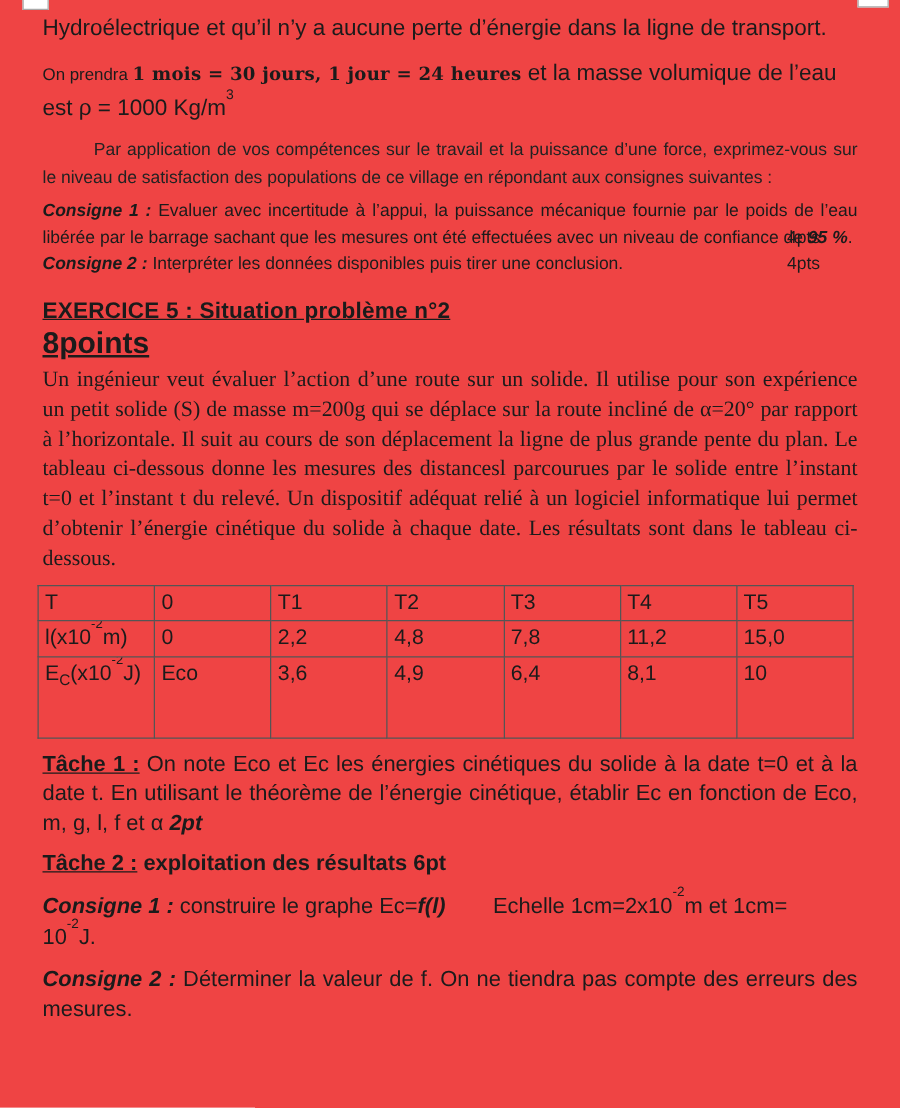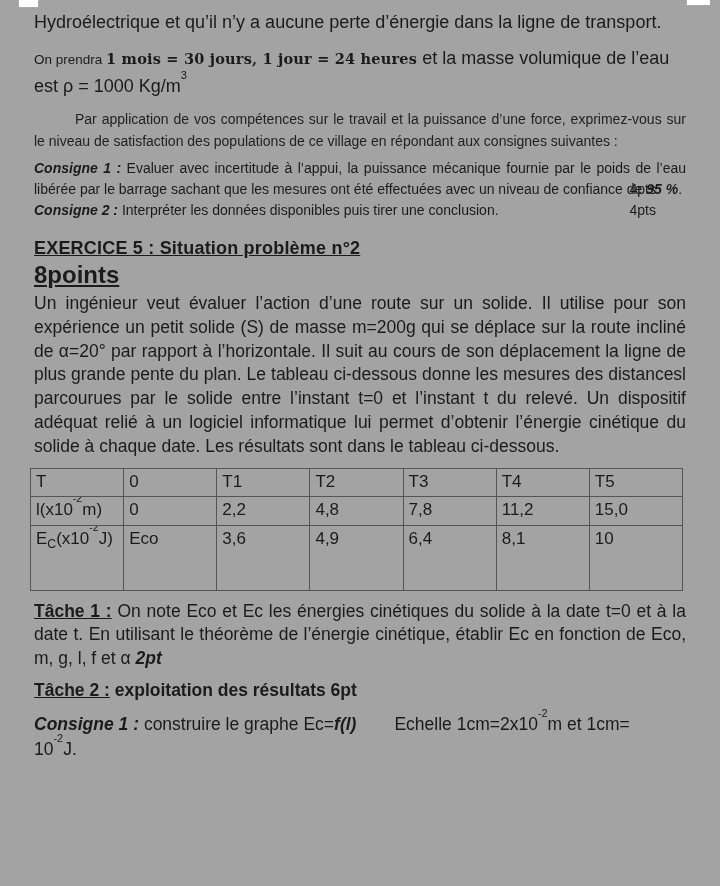--- a/index.html
+++ b/index.html
@@ -7,21 +7,21 @@
   body {
     width:720px; height:886px;
     font-family:"Liberation Sans", sans-serif;
     color:#1b1b1b;
     overflow:hidden;
   }
   .page {
     position:relative;
     width:720px; height:886px;
     padding:8px 34px 0 34px;
-    background:#a3a3a3;
+    background:#ef4444;
   }
   
   .artifact { position:absolute; background:#ffffff; border:1.5px solid #a9a9a9; }
   .artifact.left  { left:18px;  top:-4px; width:21px; height:12px; }
   .artifact.right { left:686px; top:-6px; width:25px; height:12px; }
 
   .para-lg { font-size:18px; line-height:28px; text-align:justify; }
   .para-mixed { margin-top:9px; font-size:18px; line-height:27px; }
   .small-intro { font-size:13.5px; }
   .math {
@@ -41,21 +41,21 @@
   .blb { font-weight:bold;font-style:italic; }
   .pts { position:absolute; right:30px; bottom:0; font-weight:normal; }
   .pts.single { bottom:auto; top:0; }
 
   .h-ex {
     margin-top:15px; font-size:18px; line-height:24px;
     font-weight:600; text-decoration:underline; letter-spacing:0.2px;
   }
   .h-pts { margin-top:3px; font-size:24px; line-height:24px; font-weight:600; text-decoration:underline; }
 
-  .para-md { margin-top:5px; font-size:17.5px; line-height:23.8px; text-align:justify; }
+  .para-md { margin-top:5px; font-size:17.5px; line-height:23.8px; text-align:justify;font-family:Liberation Serif, serif; }
 
   table.data-table {
     margin-top:9px; margin-left:-4px;
     width:653px; border-collapse:collapse; table-layout:fixed;
   }
   table.data-table td {
     border:1.5px solid #555;
     font-size:17px; line-height:21px;
     padding:2px 5px; vertical-align:top;
     overflow:hidden;
@@ -127,14 +127,15 @@
       </tr>
     </tbody>
   </table>
 
   <p class="tache"><span class="tache-label">Tâche 1 :</span><span> On note Eco et Ec les énergies cinétiques du solide à la date t=0 et à la date t. En utilisant le théorème de l’énergie cinétique, établir  Ec en fonction de Eco, m, g, l, f et α </span><span class="blb">2pt</span></p>
 
   <p class="tache2"><span class="tache-label">Tâche 2 :</span><span> exploitation des résultats 6pt</span></p>
 
   <p class="cons-bot1"><span class="blb">Consigne 1 :</span><span> construire  le graphe Ec=</span><span class="blb">f(l)</span><span class="gap"></span><span>Echelle 1cm=2x10</span><sup class="sp">-2</sup><span>m et 1cm=</span><br><span>10</span><sup class="sp">-2</sup><span>J.</span></p>
 
+  <p class="cons-bot2"><span class="blb">Consigne 2 :</span><span> Déterminer la valeur de f. On ne tiendra pas compte des erreurs des mesures.</span></p>
 
 </div>
 
 </body></html>

